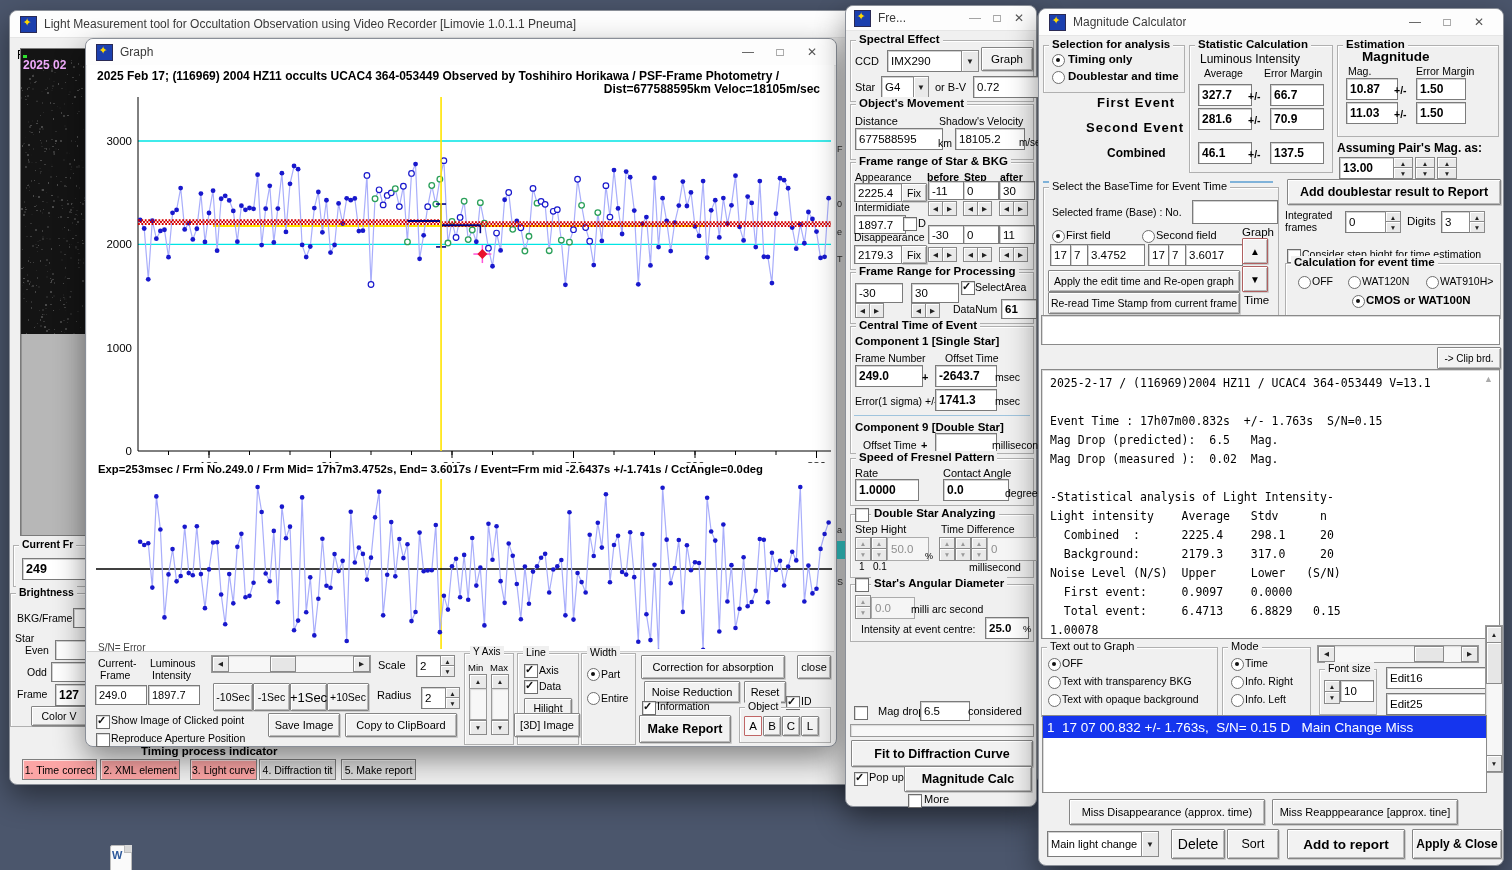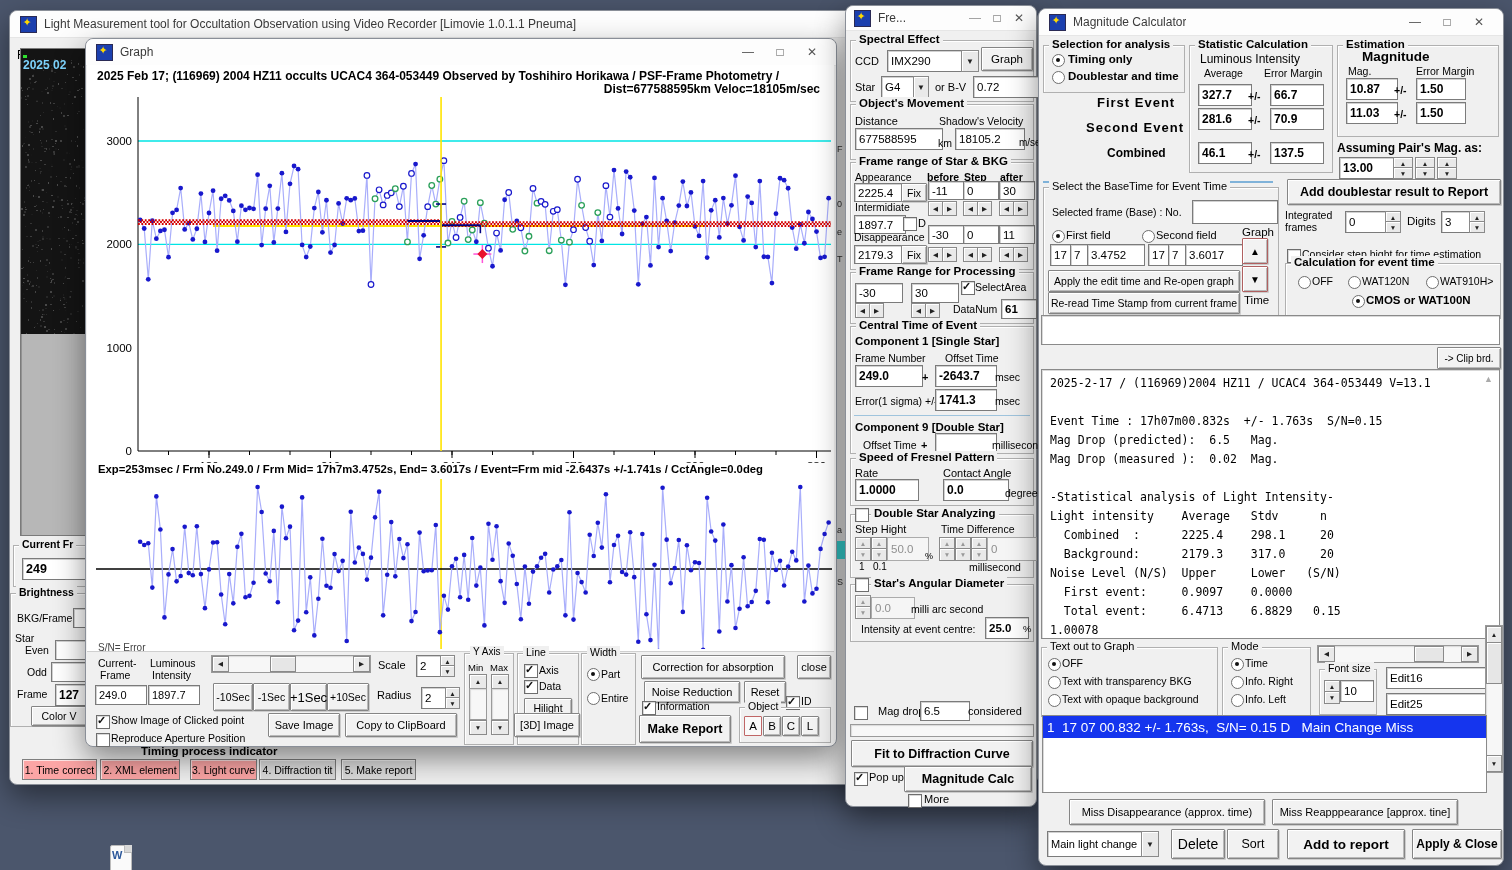--- a/index.html
+++ b/index.html
@@ -473,21 +473,21 @@
           <rect x="4" y="88" width="1" height="1" fill="rgb(26,26,26)"></rect>
           <rect x="3" y="233" width="1" height="2" fill="rgb(28,28,28)"></rect>
           <rect x="8" y="234" width="1" height="2" fill="rgb(66,66,66)"></rect>
           <rect x="57" y="213" width="1" height="2" fill="rgb(54,54,54)"></rect>
           <rect x="12" y="85" width="1" height="1" fill="rgb(35,35,35)"></rect>
           <rect x="62" y="209" width="1" height="2" fill="rgb(26,26,26)"></rect>
           <rect x="10" y="17" width="2" height="2" fill="rgb(39,39,39)"></rect>
           <rect x="40" y="210" width="2" height="2" fill="rgb(28,28,28)"></rect>
         </svg>
       <div class="f" style="left:2px;top:6px;width:4px;height:3px;background:#2fe02f;"></div>
-      <span class="lbl b" style="left:2px;top:9px;color:#7dd3fc;font-size:12px;">2025 02</span>
+      <span class="lbl b" style="left:2px;top:9px;color:#f0abfc;font-size:12px;">2025 02</span>
     </div>
   </div>
 
   <div class="grp" style="left:3px;top:534px;width:73px;height:40px;">
     <span class="cap" style="font-size:10.5px;">Current Fr</span>
     <div class="inp b" style="left:8px;top:12px;width:58px;height:20px;font-size:12.5px;">249</div>
   </div>
 
   <div class="grp" style="left:0px;top:582px;width:76px;height:132px;">
     <span class="cap" style="font-size:10.5px;">Brightness</span>

